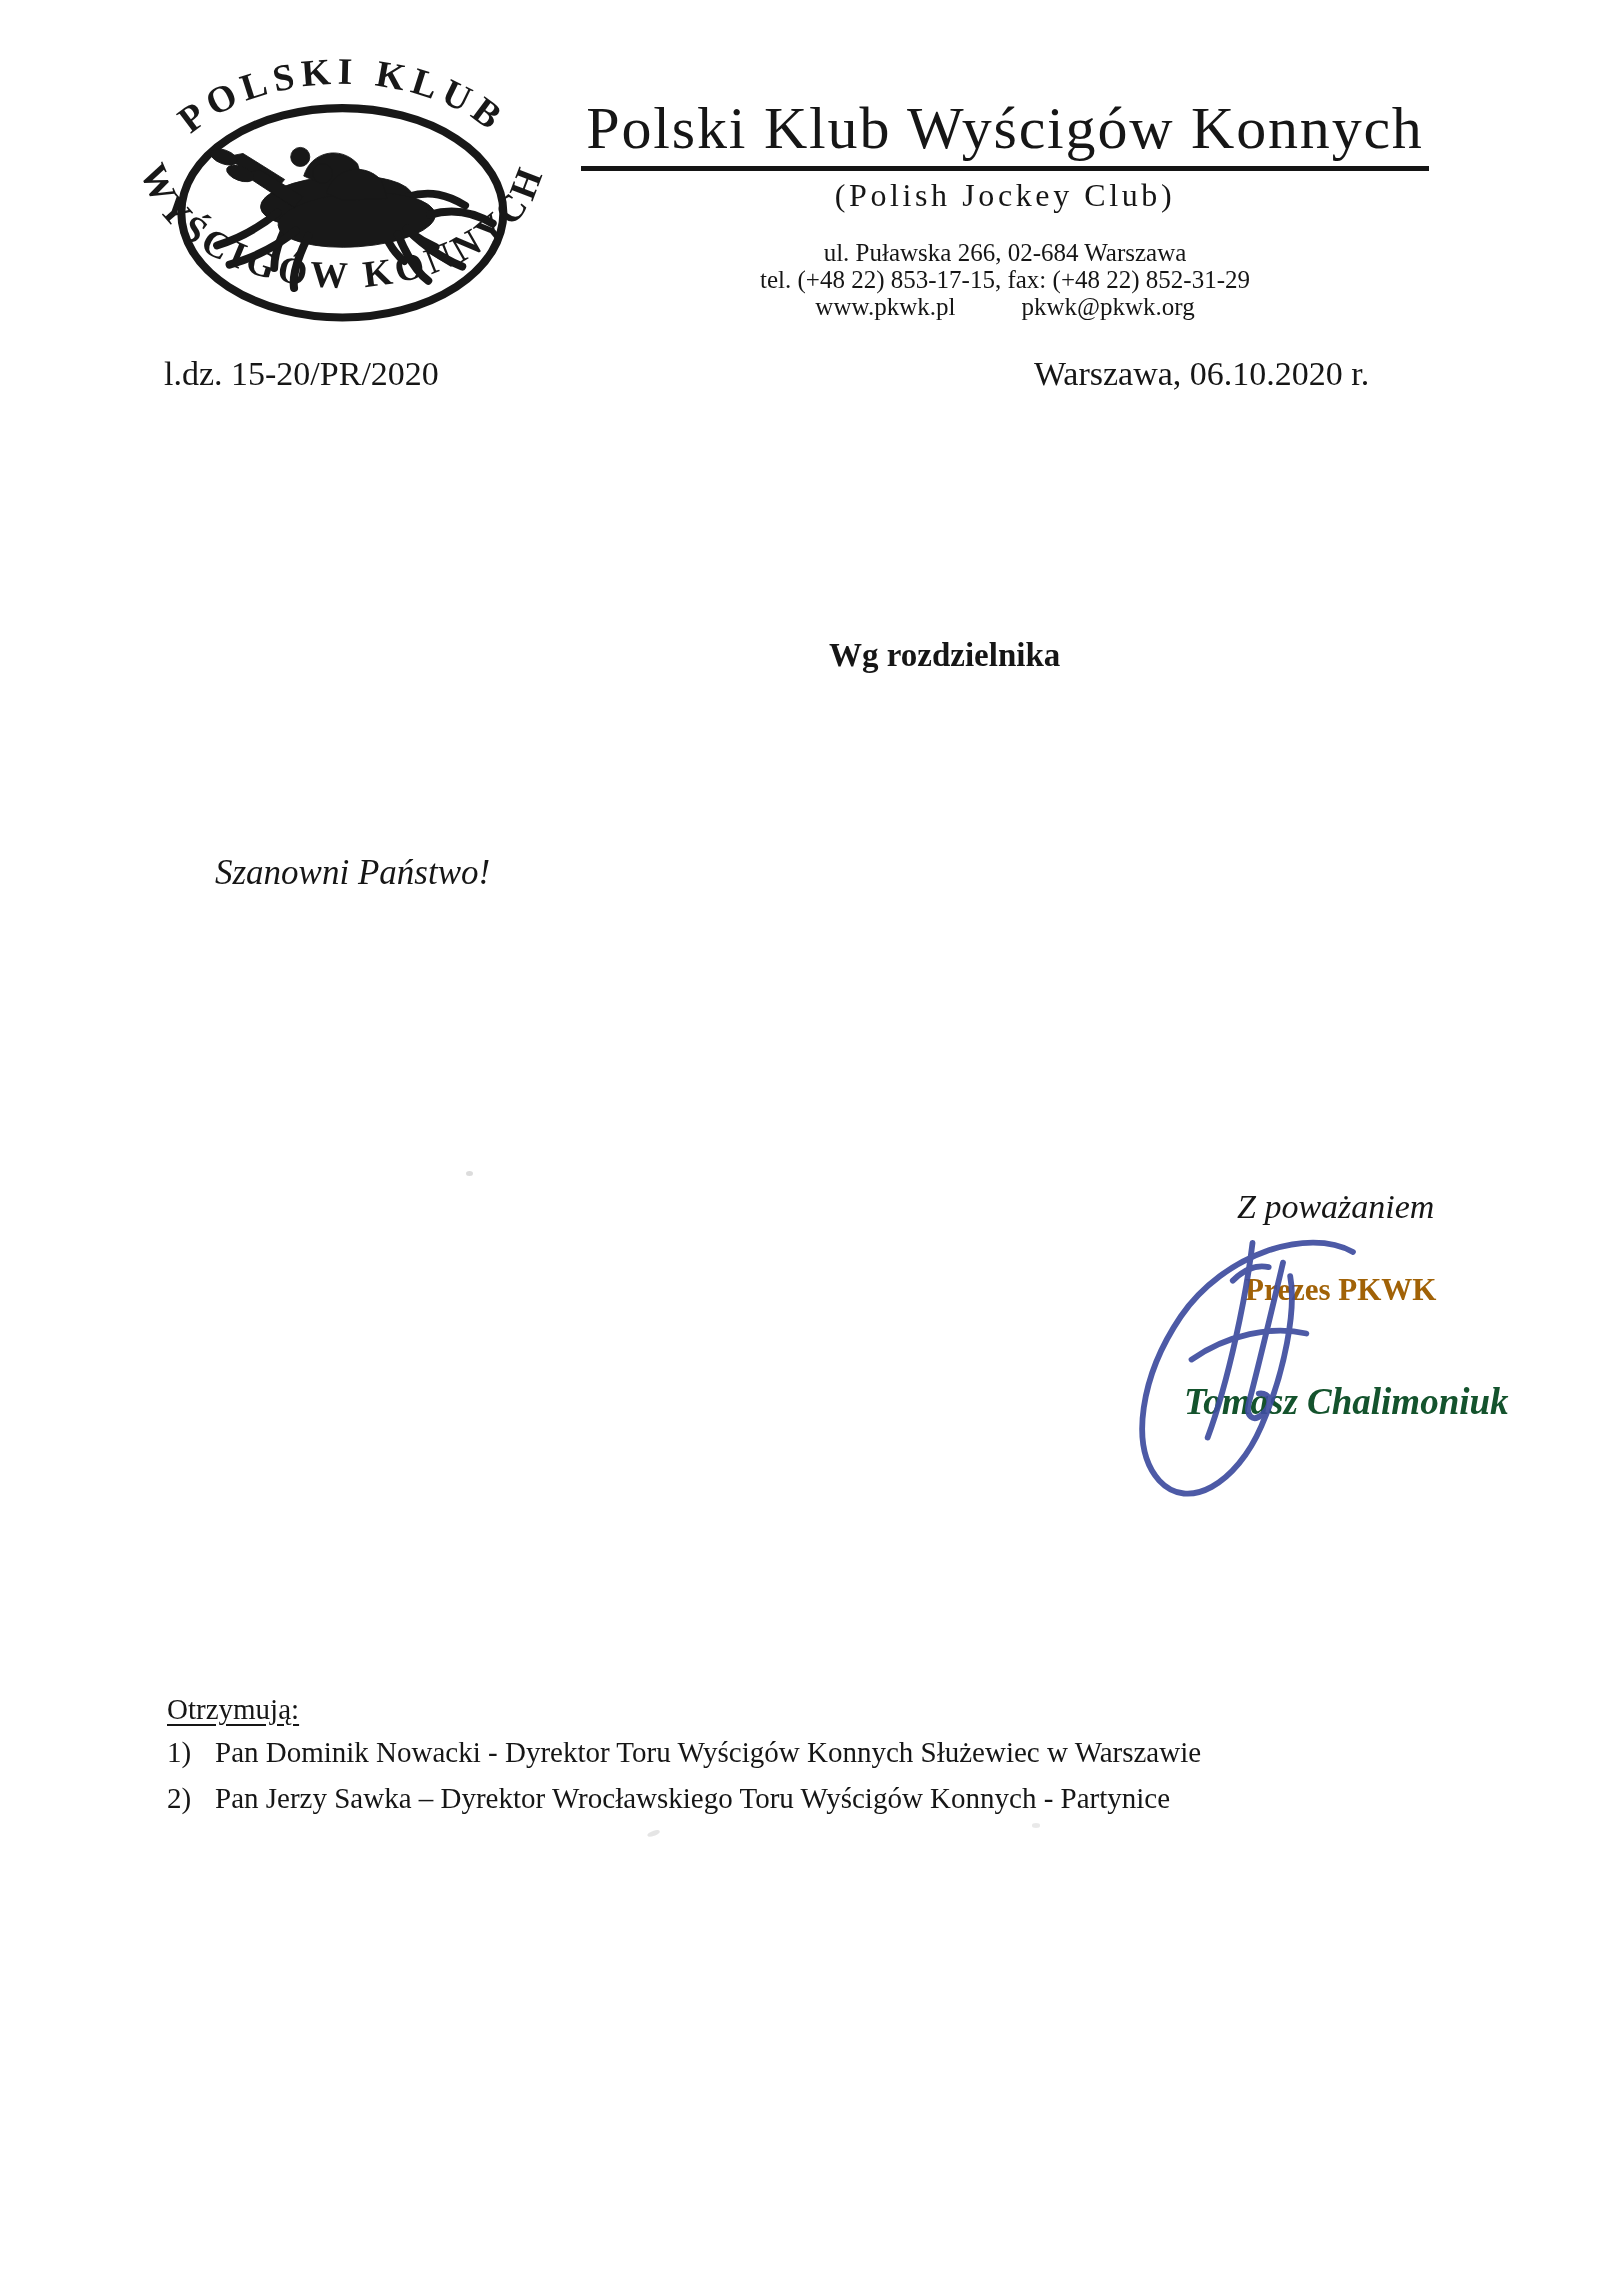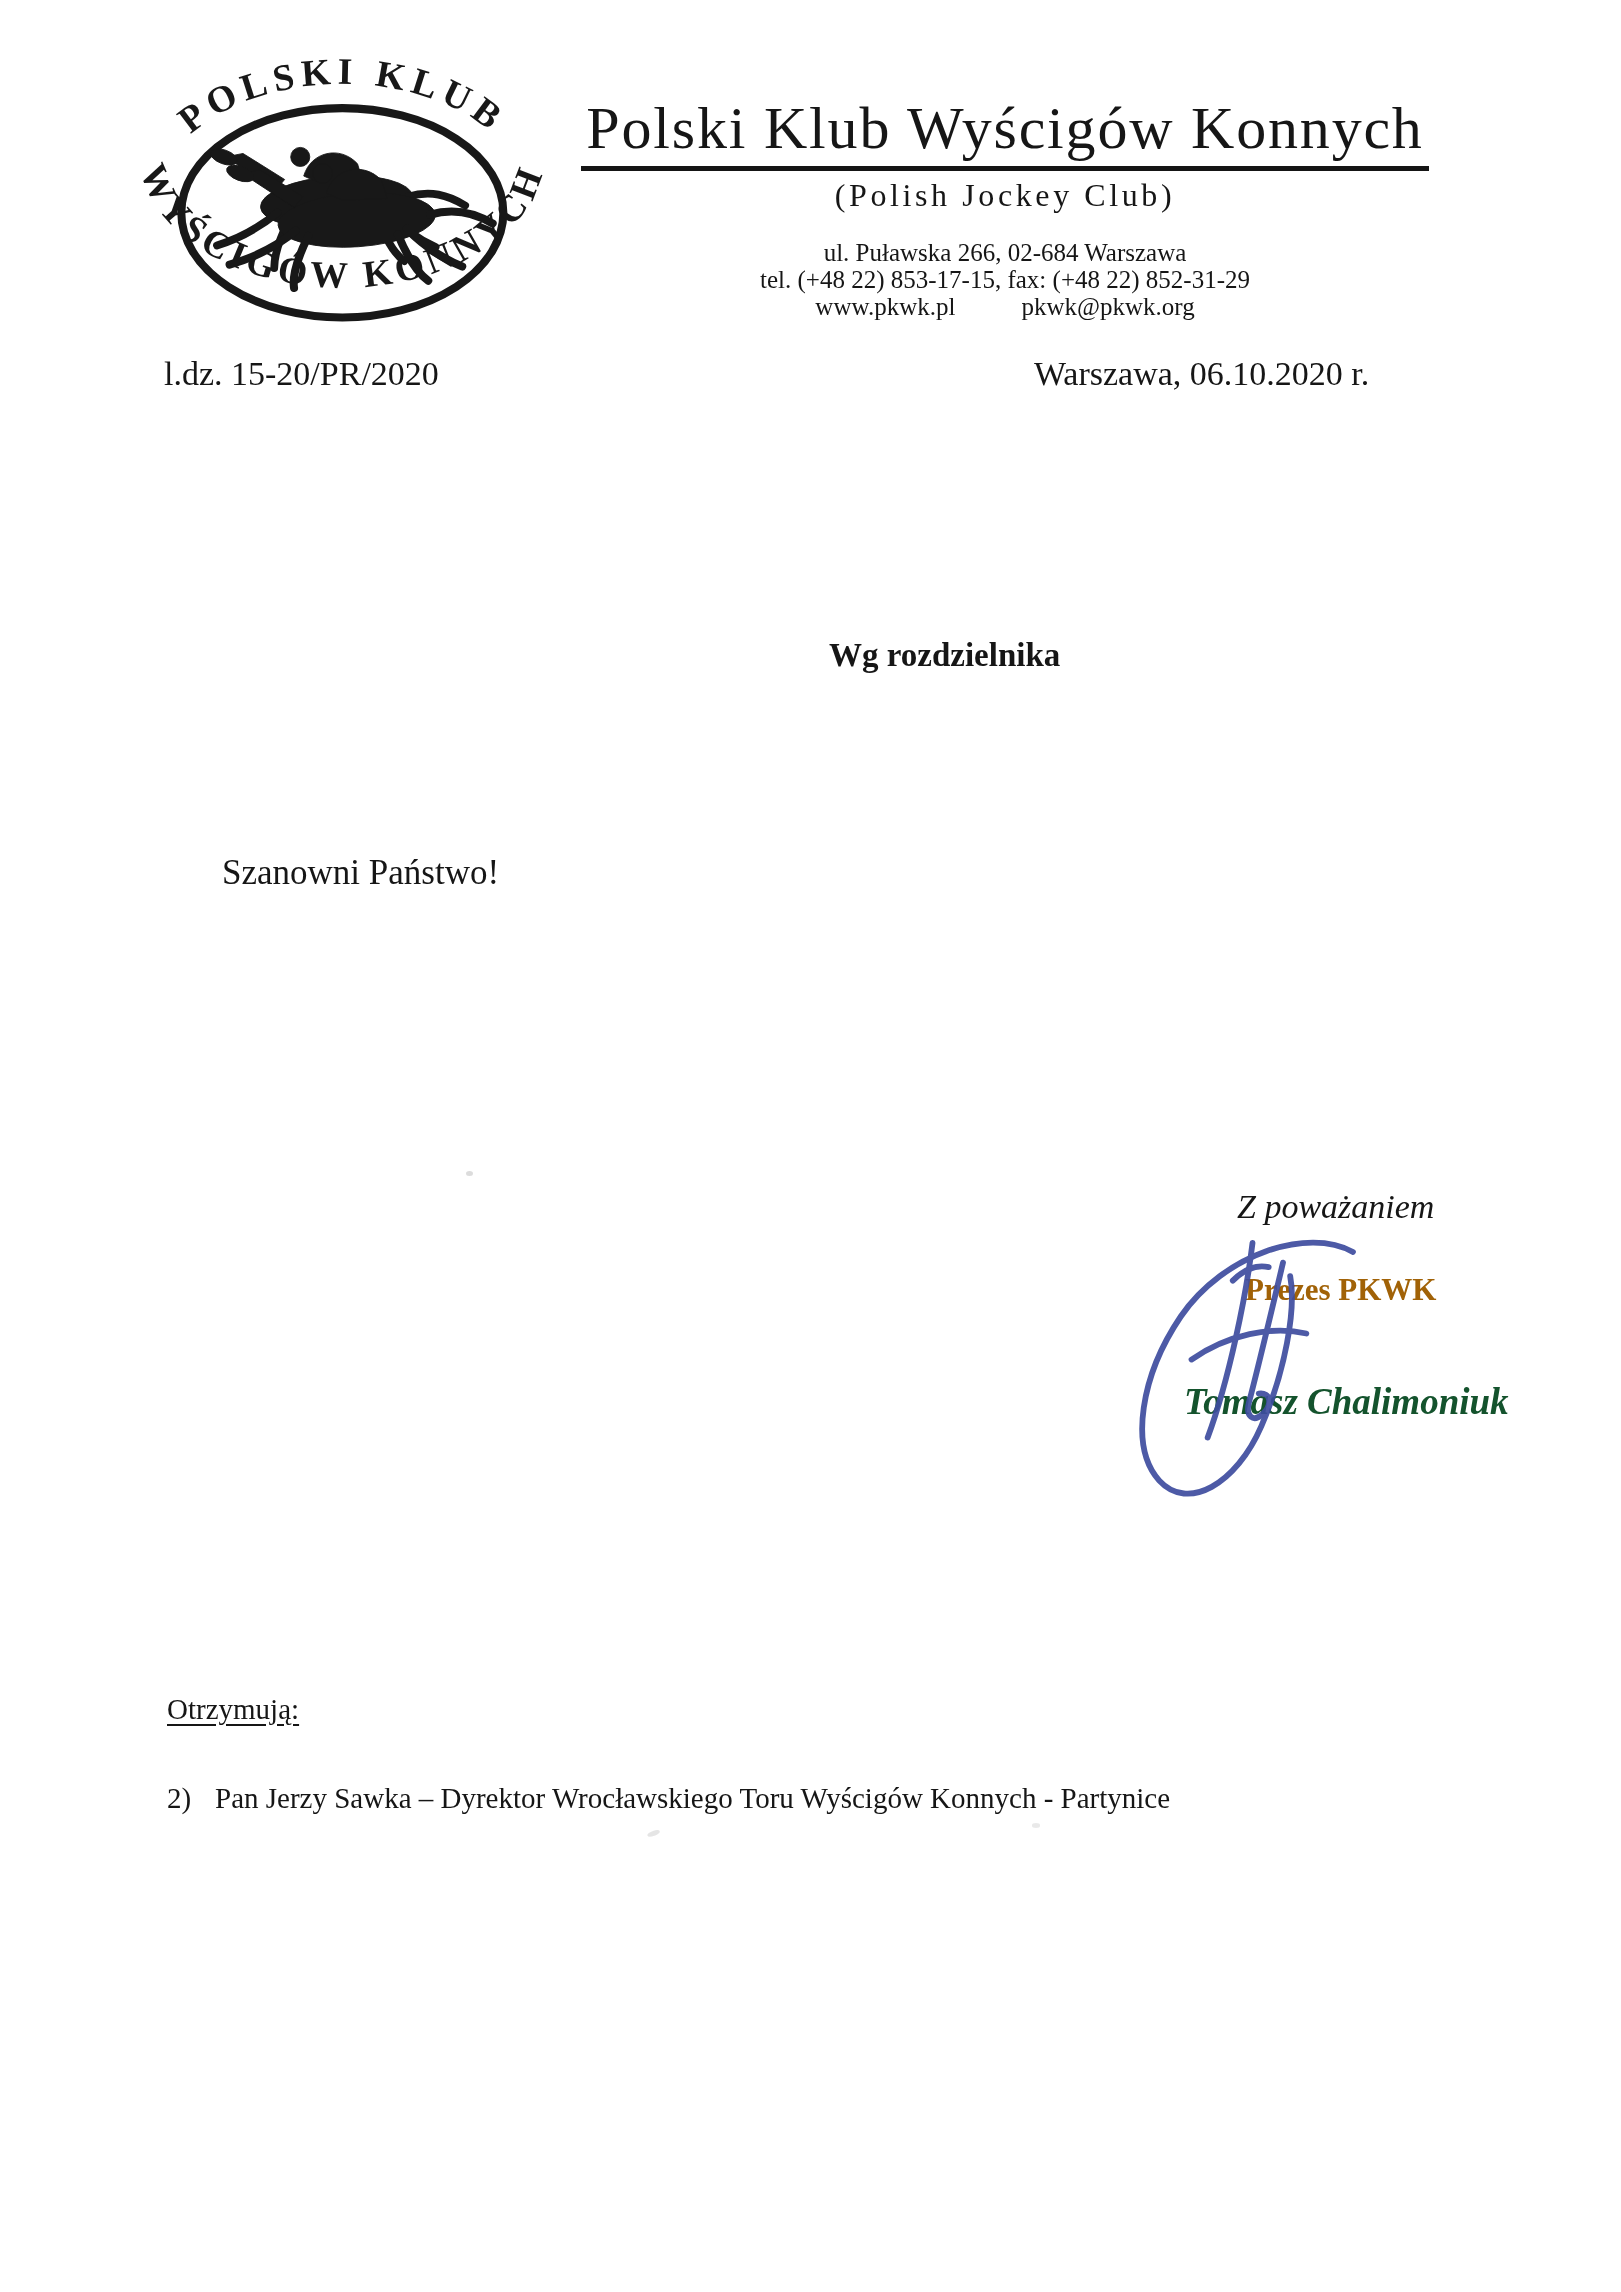--- a/index.html
+++ b/index.html
@@ -37,21 +37,21 @@
   .hdr-web .gap{display:inline-block;width:66px;}
 
   
   .ref{left:164px;top:355px;font-size:34px;white-space:nowrap;}
   .date{left:1034px;top:355px;font-size:34px;white-space:nowrap;}
 
   
   .recipient{left:829px;top:637px;font-size:33px;font-weight:700;white-space:nowrap;}
 
   
-  .salutation{left:215px;top:853px;font-size:35px;white-space:nowrap;margin-left:7px;}
+  .salutation{left:215px;top:853px;font-size:35px;font-style:italic;white-space:nowrap;}
   .para{left:167px;top:939px;width:1281px;font-size:34px;line-height:68px;}
   .body-line{width:100%;}
   .jfull{text-align:justify;text-align-last:justify;}
   .ind{text-indent:54px;}
   .closing{left:1237px;top:1188px;font-size:34px;font-style:italic;white-space:nowrap;}
 
   
   .stamp{color:#3b97ee;}
   .sig-role{left:1245px;top:1272px;font-size:31px;font-weight:700;white-space:nowrap;filter:blur(0.4px);}
   .sig-name{left:1184px;top:1352px;font-size:37px;font-weight:700;font-style:italic;white-space:nowrap;filter:blur(0.3px);}
@@ -157,20 +157,21 @@
     <g fill="none" stroke="#3e4d9f" stroke-width="6.5" stroke-linecap="round" opacity="0.92" style="stroke: rgb(62, 77, 159);">
       <path d="M 262,30 C 212,2 118,32 70,102 C 26,167 12,247 46,285 C 78,320 132,289 160,224 C 186,164 199,94 192,57"></path>
       <path d="M 150,20 C 143,78 124,172 100,237"></path>
       <path d="M 184,42 C 171,97 158,152 146,198 C 142,214 151,220 161,211 C 173,200 170,186 157,188"></path>
       <path d="M 82,150 C 122,122 172,112 210,121"></path>
       <path d="M 128,62 C 141,49 154,44 168,47"></path>
     </g>
   </svg>
 
   <div class="abs dist-label">Otrzymują:</div>
+  <div class="abs dist-row r0"><span class="num">1)</span><span>Pan Dominik Nowacki - Dyrektor Toru Wyścigów Konnych Służewiec w Warszawie</span></div>
   <div class="abs dist-row r1"><span class="num">2)</span><span>Pan Jerzy Sawka – Dyrektor Wrocławskiego Toru Wyścigów Konnych - Partynice</span></div>
 
   <div class="abs speck" style="left:466px;top:1171px;width:7.2px;height:5.4px;"></div>
   <div class="abs speck" style="left:647px;top:1831px;width:12.5px;height:4.5px;transform:rotate(-20deg);opacity:.4;"></div>
   <div class="abs speck" style="left:1032px;top:1823px;width:8px;height:4.5px;opacity:.35;"></div>
 
 </div>
 
 
 </body></html>

